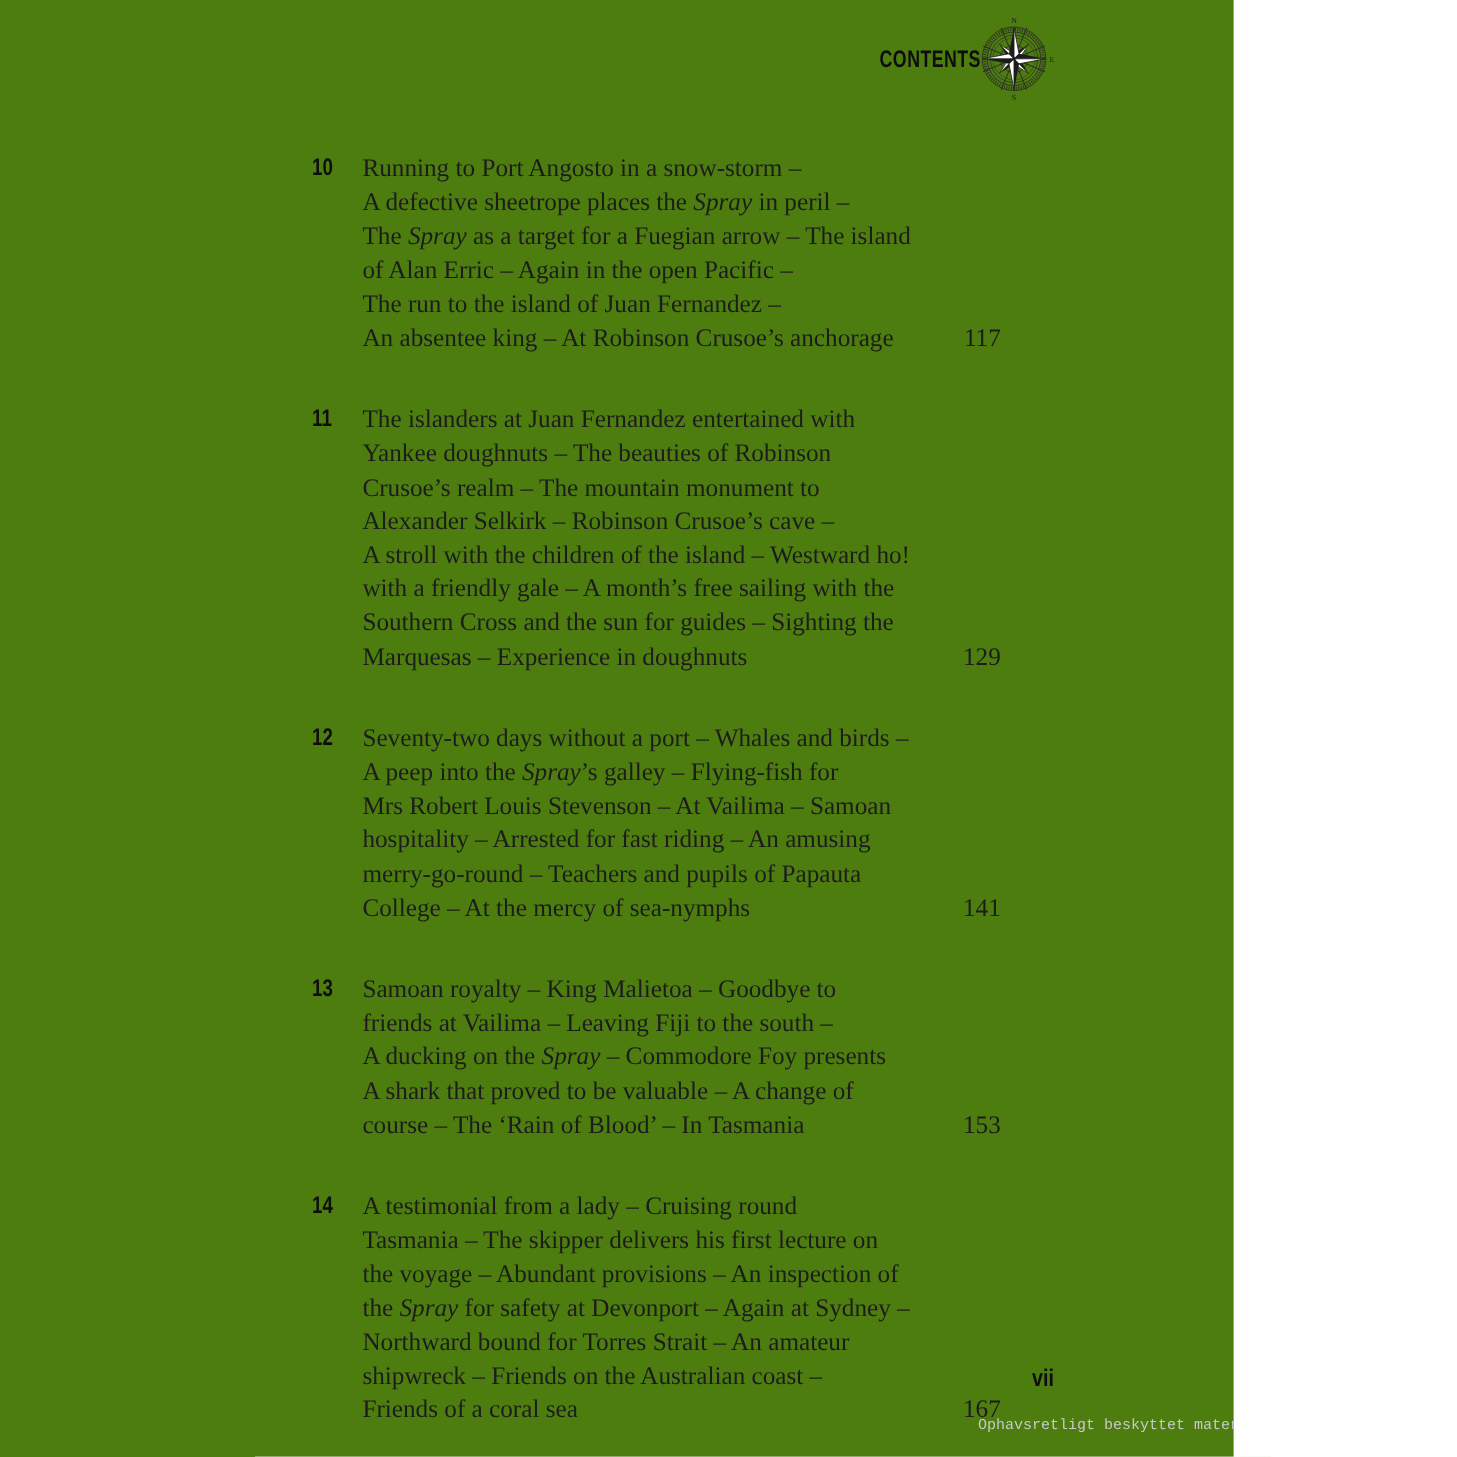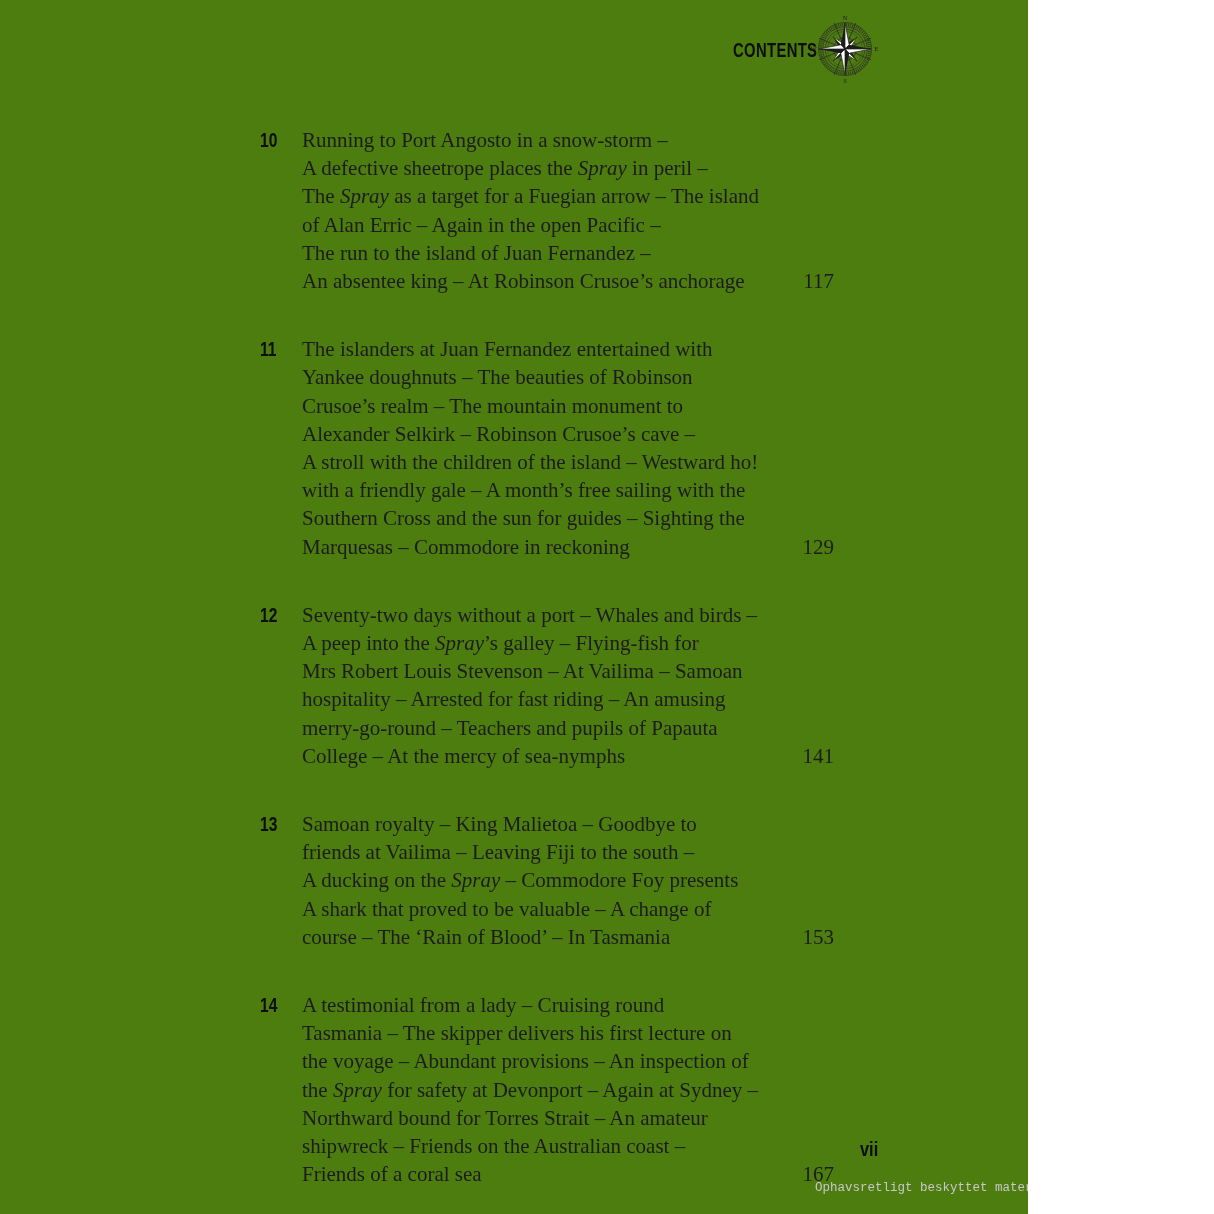--- a/index.html
+++ b/index.html
@@ -200,21 +200,21 @@
     <div class="entry">
       <div class="entry-num">11</div>
       <div class="entry-body">
         <div class="line">The islanders at Juan Fernandez entertained with</div>
           <div class="line">Yankee doughnuts – The beauties of Robinson</div>
           <div class="line">Crusoe’s realm – The mountain monument to</div>
           <div class="line">Alexander Selkirk – Robinson Crusoe’s cave –</div>
           <div class="line">A stroll with the children of the island – Westward ho!</div>
           <div class="line">with a friendly gale – A month’s free sailing with the</div>
           <div class="line">Southern Cross and the sun for guides – Sighting the</div>
-          <div class="line">Marquesas – Commodore in reckoning</div>
+          <div class="line">Marquesas – Experience in doughnuts</div>
           <div class="entry-page">129</div>
       </div>
     </div>
 
     <div class="entry">
       <div class="entry-num">12</div>
       <div class="entry-body">
         <div class="line">Seventy-two days without a port – Whales and birds –</div>
           <div class="line">A peep into the <i>Spray</i>’s galley – Flying-fish for</div>
           <div class="line">Mrs Robert Louis Stevenson – At Vailima – Samoan</div>

